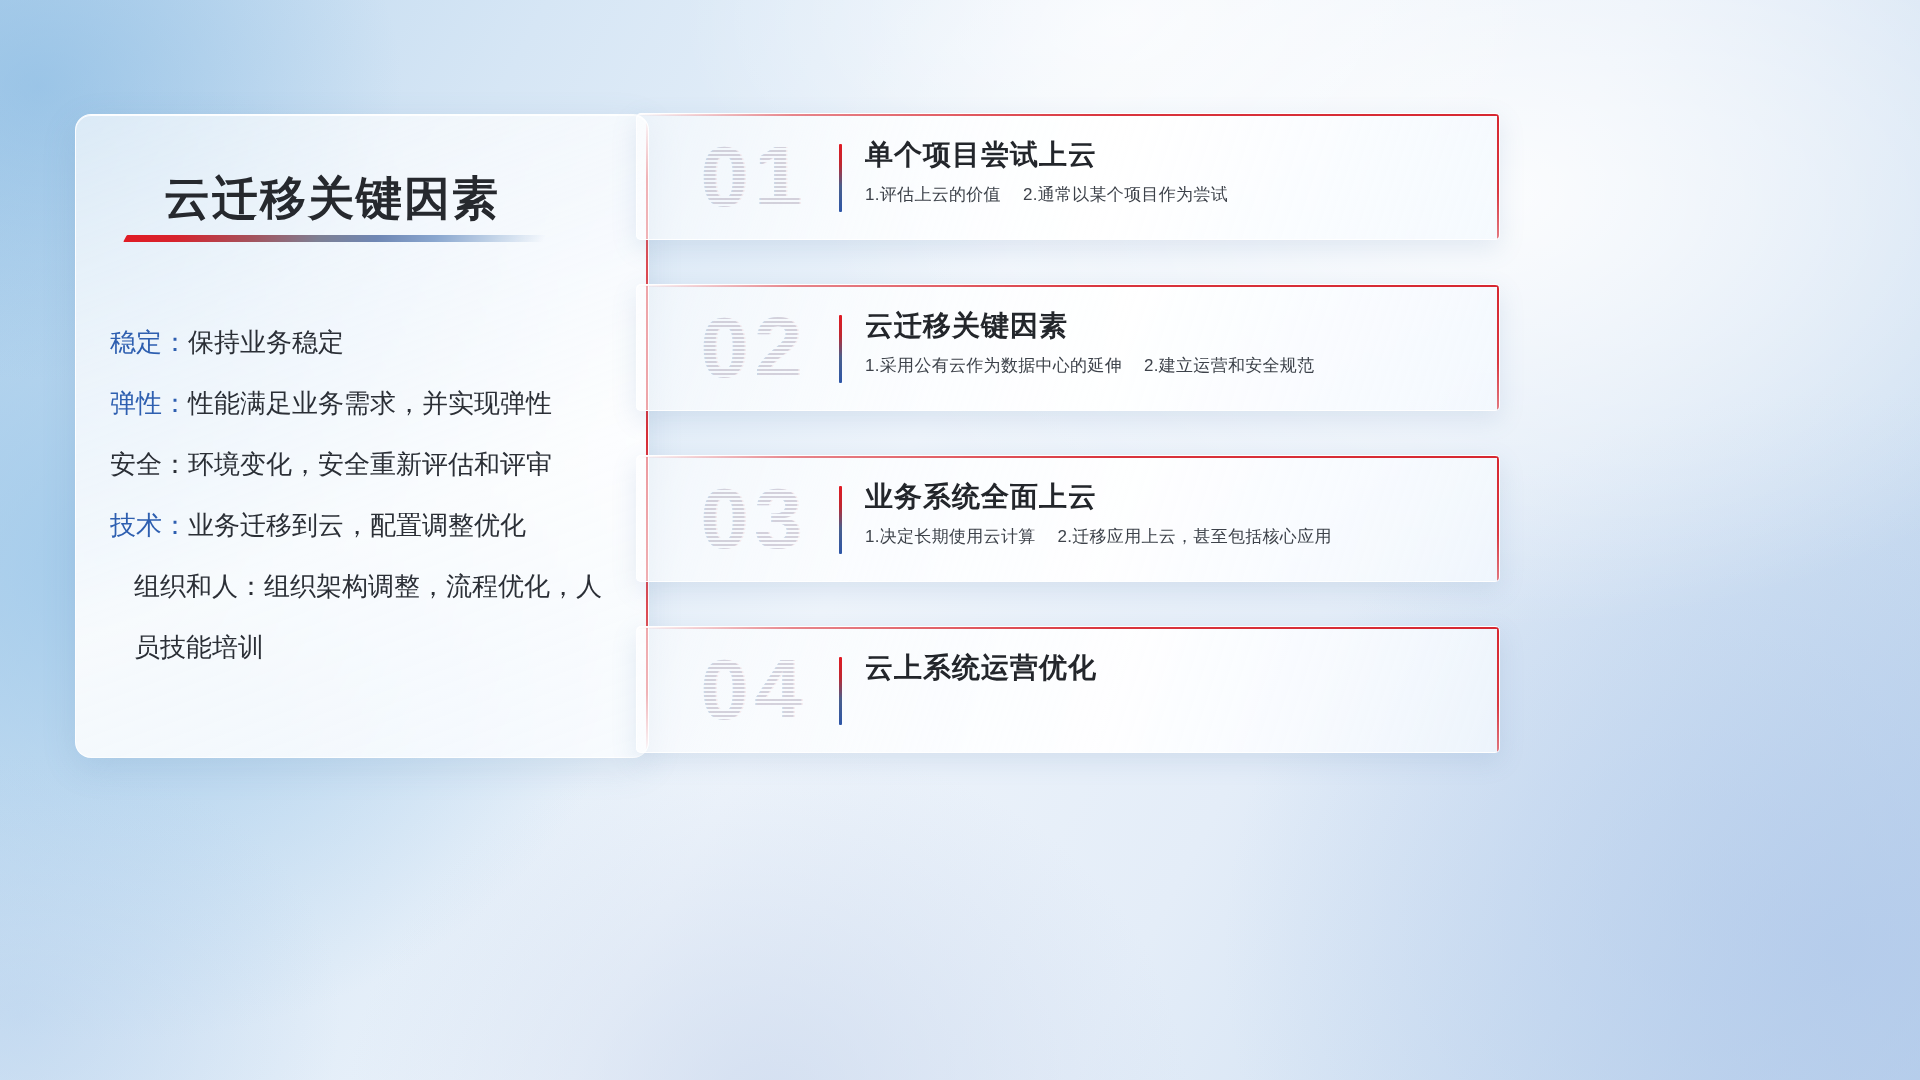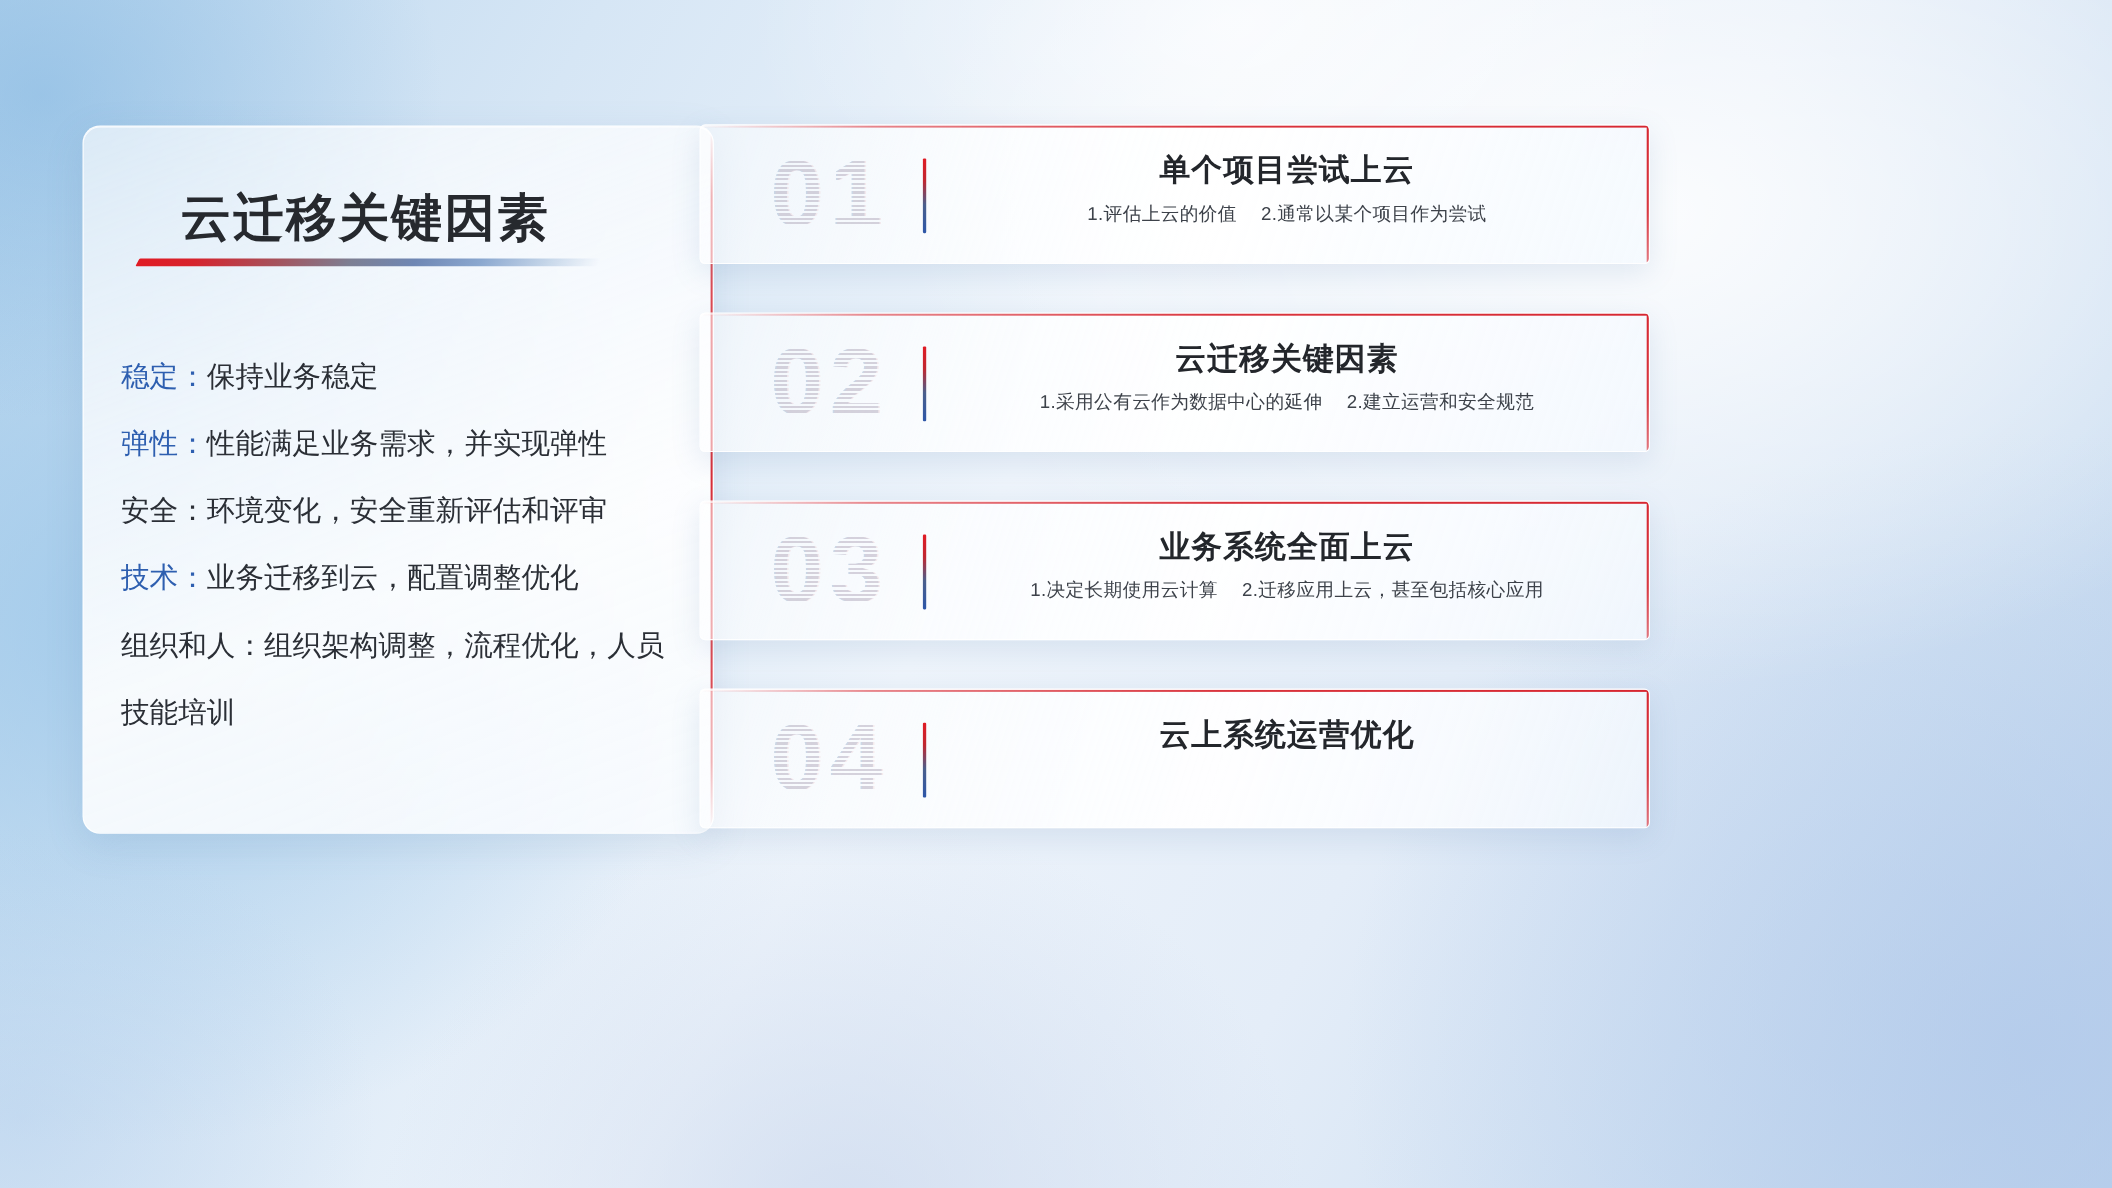--- a/index.html
+++ b/index.html
@@ -88,21 +88,21 @@
     left:34px; top:199px;
     right:26px;
   }
   .factor-row{
     font-size:26px;
     line-height:61px;
     color:#2b2f36;
     white-space:nowrap;
     font-family:Liberation Mono, monospace;
   }
-  .factor-row.wrap{ white-space:normal; }
+  .factor-row.wrap{ white-space:normal;margin-left:24px; }
   .factor-key{ color:#2e5fb0; }
   .factor-key.plain{ color:#2b2f36; }
 
   
   .cards{
     position:absolute;
     left:636px; top:113px;
     width:864px;
   }
   .card{
@@ -182,30 +182,28 @@
     left:228px; top:22px;
     right:24px;
   }
   .card-title{
     font-size:28px;
     font-weight:700;
     color:#23262b;
     letter-spacing:1px;
     line-height:38px;
     white-space:nowrap;
-    text-align:center;
   }
   .card-desc{
     margin-top:9px;
     font-size:17px;
     color:#3d424a;
     letter-spacing:.3px;
     line-height:24px;
     white-space:nowrap;
-    text-align:center;
   }
   .desc-gap{ display:inline-block; width:22px; }
 </style>
 </head>
 <body>
 
 <div class="stage">
 
   <section class="left-panel">
     <h1 class="panel-title">云迁移关键因素</h1>

